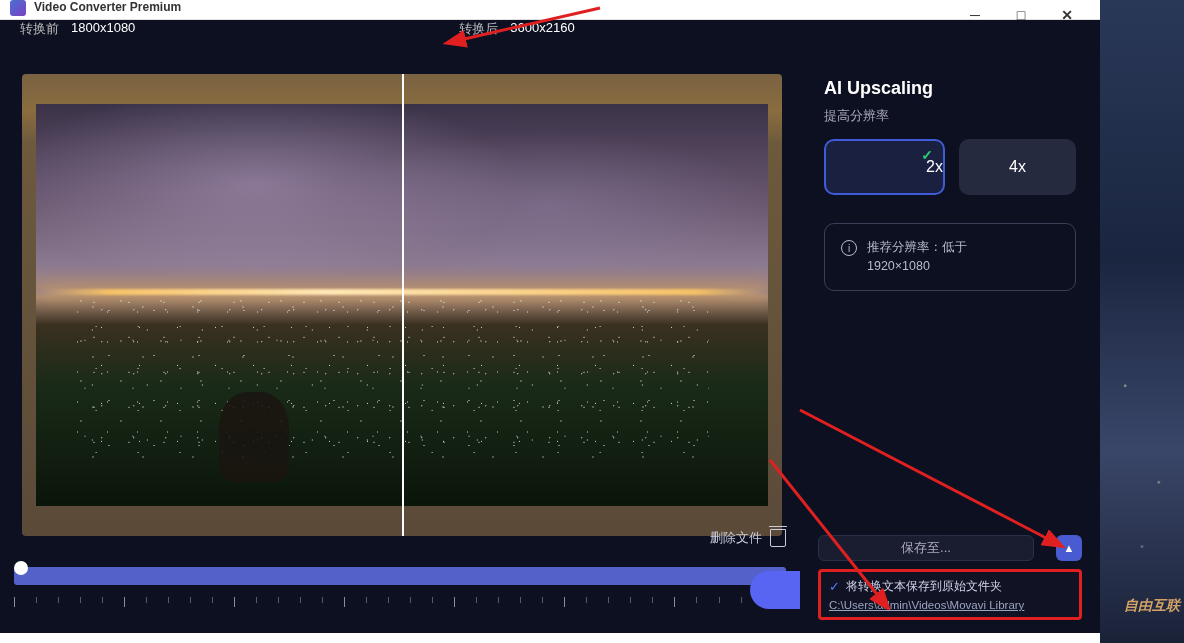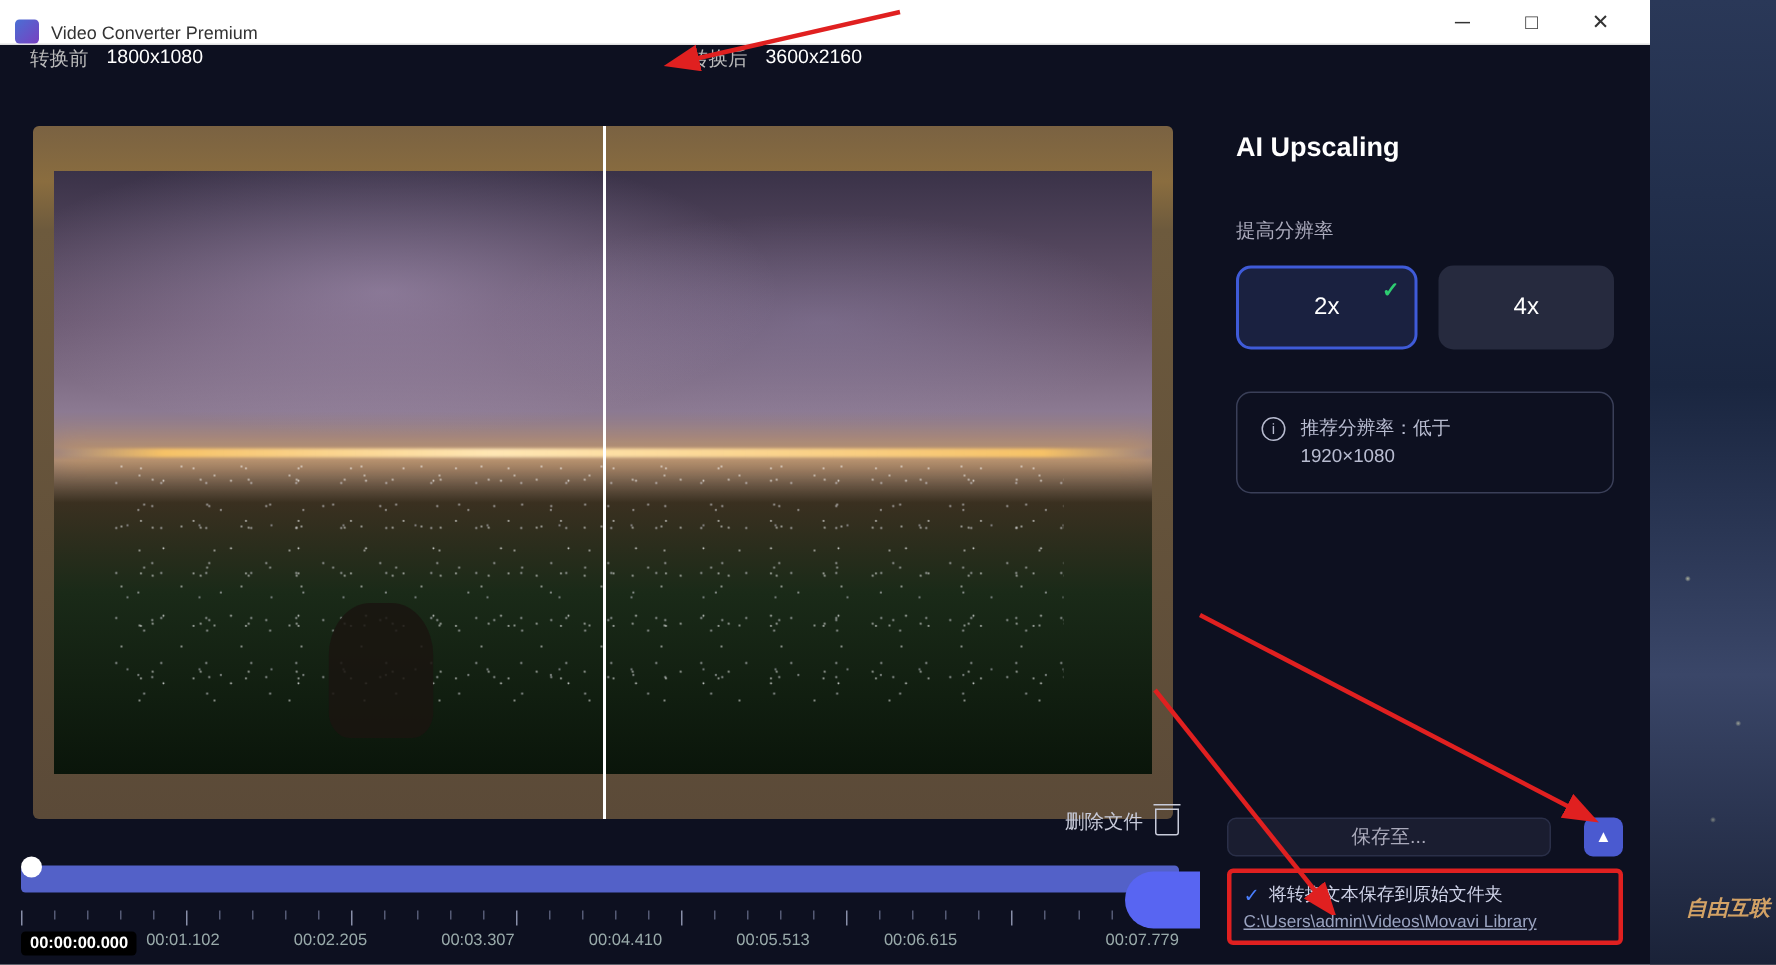--- a/index.html
+++ b/index.html
@@ -1,19 +1,19 @@
 <!DOCTYPE html>
 <html><head>
 <meta charset="utf-8">
 <style>
 * { margin: 0; padding: 0; box-sizing: border-box; font-family: "Microsoft YaHei", -apple-system, sans-serif; }
 body { width: 1184px; height: 643px; background: #1a1d2e; overflow: hidden; position: relative; }
 
 .outer-wrap { position: absolute; top: 0; left: 0; width: 1100px; height: 643px; background: #fff; }
-.titlebar { height: 30px; background: #fff; display: flex; align-items: flex-end; padding: 0 10px; border-bottom: 1px solid #e0e0e0; }
+.titlebar { height: 20px; background: #fff; display: flex; align-items: flex-start; padding: 0 10px; border-bottom: 1px solid #e0e0e0; font-weight: bold; }
 .titlebar-icon { width: 16px; height: 16px; background: linear-gradient(135deg,#4a6fd4,#7840c0); border-radius: 3px; margin-right: 8px; }
 .titlebar-text { font-size: 12px; color: #333; flex: 1; }
 .win-controls { display: flex; gap: 0; }
 .win-btn { width: 46px; height: 30px; display: flex; align-items: center; justify-content: center; color: #333; font-size: 14px; cursor: pointer; }
 
 .app-body { width: 100%; height: calc(100% - 30px); background: #0d1020; position: relative; }
 
 .resolution-bar { height: 32px; display: flex; align-items: flex-start; padding: 0 20px; color: #d0d3e0; font-size: 13px; gap: 12px; }
 .resolution-bar .label { color: #bbb; }
 .resolution-bar .value { color: #fff; }
@@ -39,25 +39,25 @@
   radial-gradient(1px 1px at 75% 80%, #e8e8f0, transparent 1px),
   radial-gradient(1px 1px at 25% 90%, #d0d0e0, transparent 1px),
   radial-gradient(1px 1px at 90% 40%, #fff, transparent 1px);
   background-size: 40px 40px, 50px 50px, 35px 35px, 45px 45px, 30px 30px, 55px 55px, 42px 42px, 38px 38px, 48px 48px, 32px 32px;
   opacity: 0.9;
 }
 .silhouette { position: absolute; left: 25%; bottom: 6%; width: 70px; height: 90px; background: radial-gradient(ellipse 50% 50% at 50% 30%, #1a1510, transparent 70%), #1a1510; border-radius: 40% 40% 20% 20%; opacity: 0.85; }
 .divider-line { position: absolute; top: 0; bottom: 0; left: 50%; width: 2px; background: #fff; }
 
 .side-panel { position: absolute; right: 0; top: 30px; width: 300px; bottom: 0; padding: 28px 24px; color: #e0e3f0; }
-.side-title { font-size: 18px; font-weight: 600; color: #fff; margin-bottom: 36px; }
+.side-title { font-size: 18px; font-weight: 600; color: #fff; margin-bottom: 8px; }
 .side-sub { font-size: 13px; color: #aab; margin-bottom: 14px; }
 .scale-row { display: flex; gap: 14px; margin-bottom: 28px; }
 .scale-btn { flex: 1; height: 56px; border-radius: 10px; display: flex; align-items: center; justify-content: center; font-size: 16px; color: #fff; position: relative; cursor: pointer; }
-.scale-btn.selected { background: #1a2140; border: 2px solid #3f5bd8; }
+.scale-btn.selected { background: #1a2140; border: 2px solid #3f5bd8; justify-content: flex-end; }
 .scale-btn.unselected { background: #262a3e; }
 .scale-check { position: absolute; top: 6px; right: 10px; color: #2ecc71; font-size: 14px; font-weight: bold; }
 .info-box { border: 1px solid #3a3f58; border-radius: 10px; padding: 14px 16px; display: flex; gap: 10px; font-size: 12.5px; color: #b8bcd0; line-height: 1.5; }
 .info-icon { width: 16px; height: 16px; border: 1.5px solid #b8bcd0; border-radius: 50%; display: flex; align-items: center; justify-content: center; font-size: 10px; flex-shrink: 0; margin-top: 2px; }
 
 .bottom-bar { position: absolute; left: 0; right: 300px; bottom: 0; height: 110px; }
 .delete-row { position: absolute; top: 6px; right: 14px; display: flex; align-items: center; gap: 8px; color: #c8cbda; font-size: 13px; }
 .trash-icon { width: 16px; height: 18px; border: 1.5px solid #c8cbda; border-radius: 0 0 2px 2px; position: relative; }
 .trash-icon::before { content: ""; position: absolute; top: -4px; left: -2px; right: -2px; height: 2px; border-top: 1.5px solid #c8cbda; }
 .timeline-wrap { position: absolute; left: 14px; right: 14px; top: 44px; height: 22px; }
@@ -188,30 +188,20 @@
           <div class="tick"></div>
           <div class="tick"></div>
           <div class="tick"></div>
           <div class="tick"></div>
         <div class="tick major"></div>
           <div class="tick"></div>
           <div class="tick"></div>
           <div class="tick"></div>
           <div class="tick"></div>
         <div class="tick major"></div>
-      </div>
-      <div class="time-labels">
-        <span class="current">00:00:00.000</span>
-        <span>00:01.102</span>
-        <span>00:02.205</span>
-        <span>00:03.307</span>
-        <span>00:04.410</span>
-        <span>00:05.513</span>
-        <span>00:06.615</span>
-        <span style="text-align:right">00:07.779</span>
       </div>
     </div>
 
     <div class="save-area">
       <div class="convert-btn"></div>
       <div class="save-to-row">
         <div class="save-to-btn">
           <span>保存至...</span>
         </div>
         <div class="save-expand">

